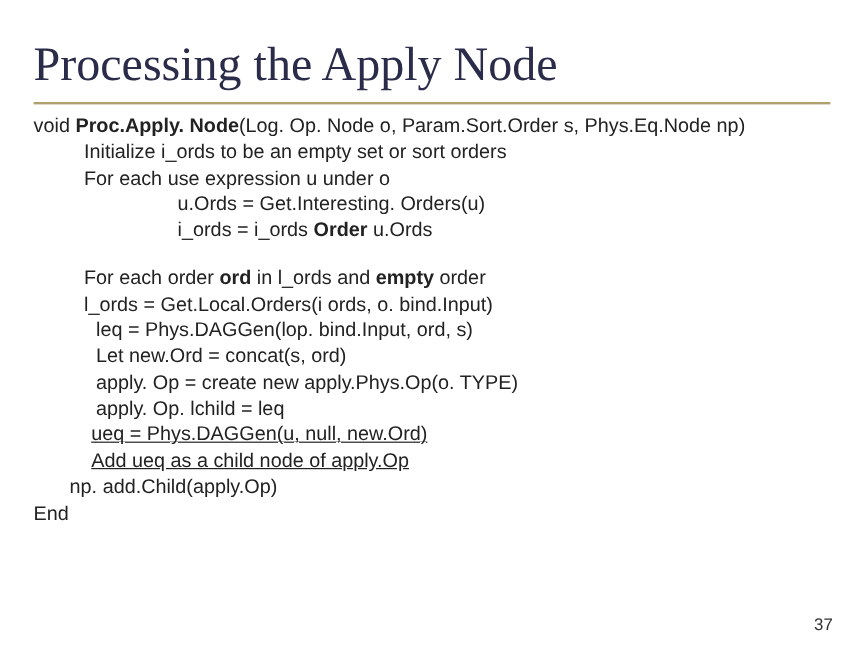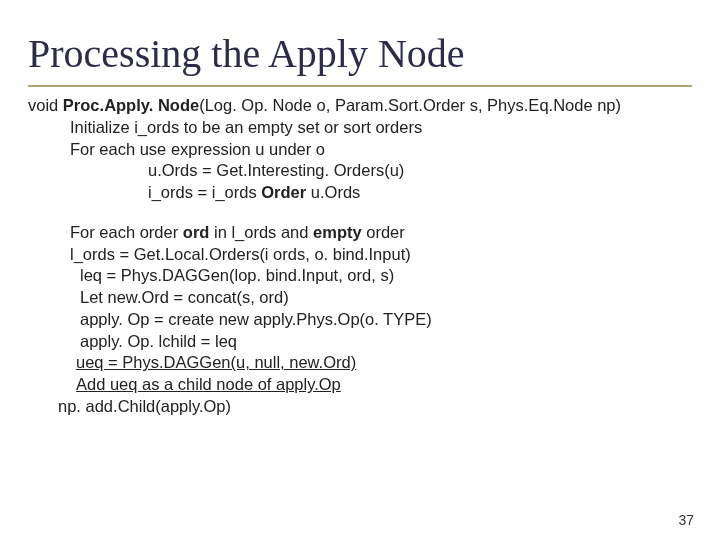--- a/index.html
+++ b/index.html
@@ -67,16 +67,17 @@
 
     <div class="i1"><span>For each order </span><span class="bold">ord</span><span> in l_ords and </span><span class="bold">empty</span><span> order</span></div>
     <div class="i1">l_ords = Get.Local.Orders(i ords, o. bind.Input)</div>
     <div class="i15">leq = Phys.DAGGen(lop. bind.Input, ord, s)</div>
     <div class="i15">Let new.Ord = concat(s, ord)</div>
     <div class="i15">apply. Op = create new apply.Phys.Op(o. TYPE)</div>
     <div class="i15">apply. Op. lchild = leq</div>
     <div class="i25">ueq = Phys.DAGGen(u, null, new.Ord)</div>
     <div class="i25">Add ueq as a child node of apply.Op</div>
     <div class="i05">np. add.Child(apply.Op)</div>
+    <div class="i0">End</div>
   </div>
 
   <div class="pagenum">37</div>
 </div>
 
 </body></html>

